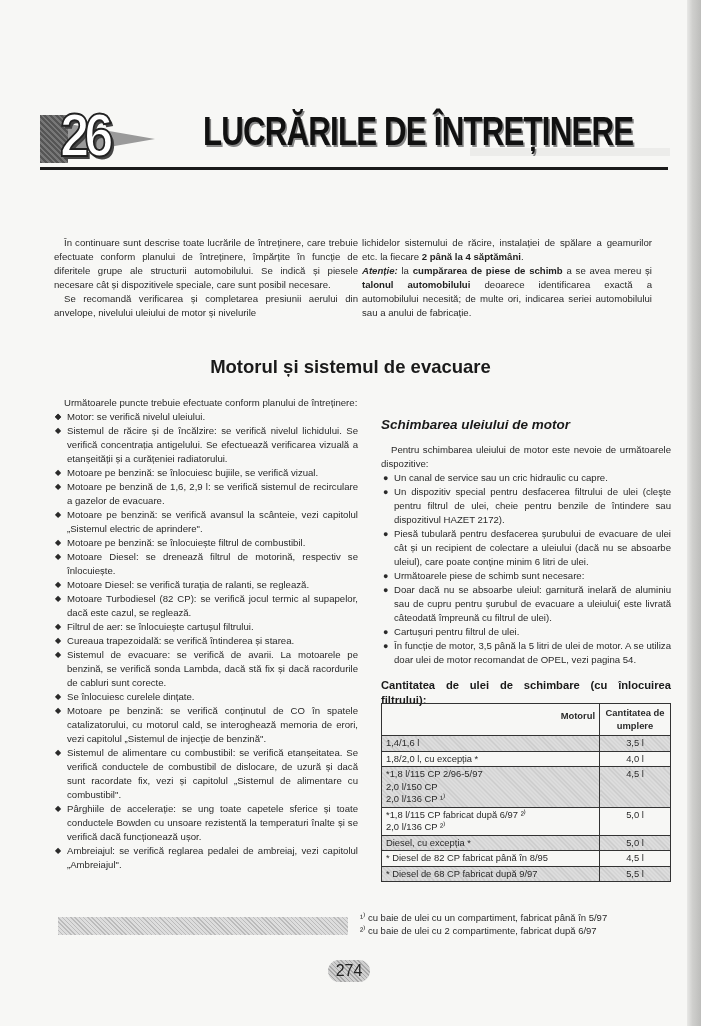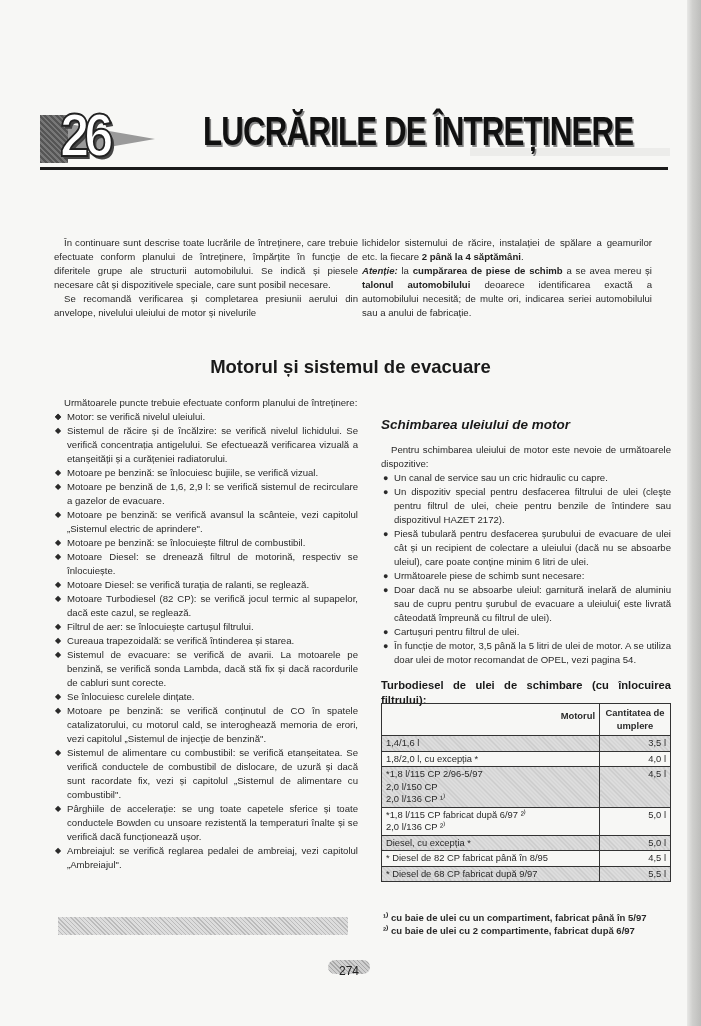--- a/index.html
+++ b/index.html
@@ -71,36 +71,36 @@
   ul.dots { list-style: none; margin: 0; padding: 0; }
   ul.dots li { position: relative; padding-left: 13px; }
   ul.dots li .bullet { position: absolute; left: 2px; top: 0; font-size: 9px; }
 
   .table-title { font-size: 11.2px; font-weight: bold; line-height: 15px; margin-top: 11px; color: #1a1a1a; }
 
   table.oil { position: absolute; left: 381px; top: 703px; width: 290px; border-collapse: collapse; font-size: 9.4px; }
   table.oil td, table.oil th { border: 1px solid #333; padding: 1px 4px; vertical-align: top; line-height: 12.5px; }
   table.oil th { font-weight: bold; text-align: right; padding: 6px 4px 4px; }
   table.oil th.qty { text-align: center; padding: 3px 2px; width: 66px; }
-  table.oil td.qty { text-align: right; }
+  table.oil td.qty { text-align: center; }
   table.oil tr.shaded td {
     background: repeating-linear-gradient(45deg, #c9c9c9 0 1px, #dedede 1px 3px);
   }
 
-  .footnotes { position: absolute; left: 383px; top: 911px; width: 300px; font-size: 9.5px; line-height: 13px; font-weight: bold; }
+  .footnotes { position: absolute; left: 360px; top: 911px; width: 300px; font-size: 9.5px; line-height: 13px; }
 
   .shade-bar {
     position: absolute; left: 58px; top: 917px; width: 290px; height: 18px;
     background: repeating-linear-gradient(45deg, #bbb 0 1px, #ddd 1px 3px);
   }
 
   .page-number {
-    position: absolute; left: 328px; top: 960px; width: 42px; height: 14px; border-radius: 11px;
+    position: absolute; left: 328px; top: 960px; width: 42px; height: 22px; border-radius: 11px;
     background: repeating-linear-gradient(45deg, #a8a8a8 0 1px, #d0d0d0 1px 3px);
-    text-align: center; line-height: 22px; font-size: 12px; color: #222;
+    text-align: center; line-height: 22px; font-size: 16px; color: #222;
   }
 </style>
 </head>
 <body>
 
 <div class="page-edge"></div>
 <div class="ghost"></div>
 
 <div class="chapter-header">
   <div class="chapter-wedge"></div>
@@ -153,21 +153,21 @@
   <p>Pentru schimbarea uleiului de motor este nevoie de următoarele dispozitive:</p>
   <ul class="dots">
     <li><span class="bullet">●</span><span>Un canal de service sau un cric hidraulic cu capre.</span></li>
     <li><span class="bullet">●</span><span>Un dispozitiv special pentru desfacerea filtrului de ulei (cleşte pentru filtrul de ulei, cheie pentru benzile de întindere sau dispozitivul HAZET 2172).</span></li>
     <li><span class="bullet">●</span><span>Piesă tubulară pentru desfacerea șurubului de evacuare de ulei cât și un recipient de colectare a uleiului (dacă nu se absoarbe uleiul), care poate conține minim 6 litri de ulei.</span></li>
     <li><span class="bullet">●</span><span>Următoarele piese de schimb sunt necesare:</span></li>
     <li><span class="bullet">●</span><span>Doar dacă nu se absoarbe uleiul: garnitură inelară de aluminiu sau de cupru pentru șurubul de evacuare a uleiului( este livrată câteodată împreună cu filtrul de ulei).</span></li>
     <li><span class="bullet">●</span><span>Cartușuri pentru filtrul de ulei.</span></li>
     <li><span class="bullet">●</span><span>În funcție de motor, 3,5 până la 5 litri de ulei de motor. A se utiliza doar ulei de motor recomandat de OPEL, vezi pagina 54.</span></li>
   </ul>
-  <div class="table-title">Turbodiesel de ulei de schimbare (cu înlocuirea filtrului):</div>
+  <div class="table-title">Cantitatea de ulei de schimbare (cu înlocuirea filtrului):</div>
 </div>
 
 <table class="oil">
   <tbody>
       <tr>
     <th>Motorul</th>
     <th class="qty">Cantitatea de umplere</th>
   </tr>
   <tr class="shaded">
     <td>

